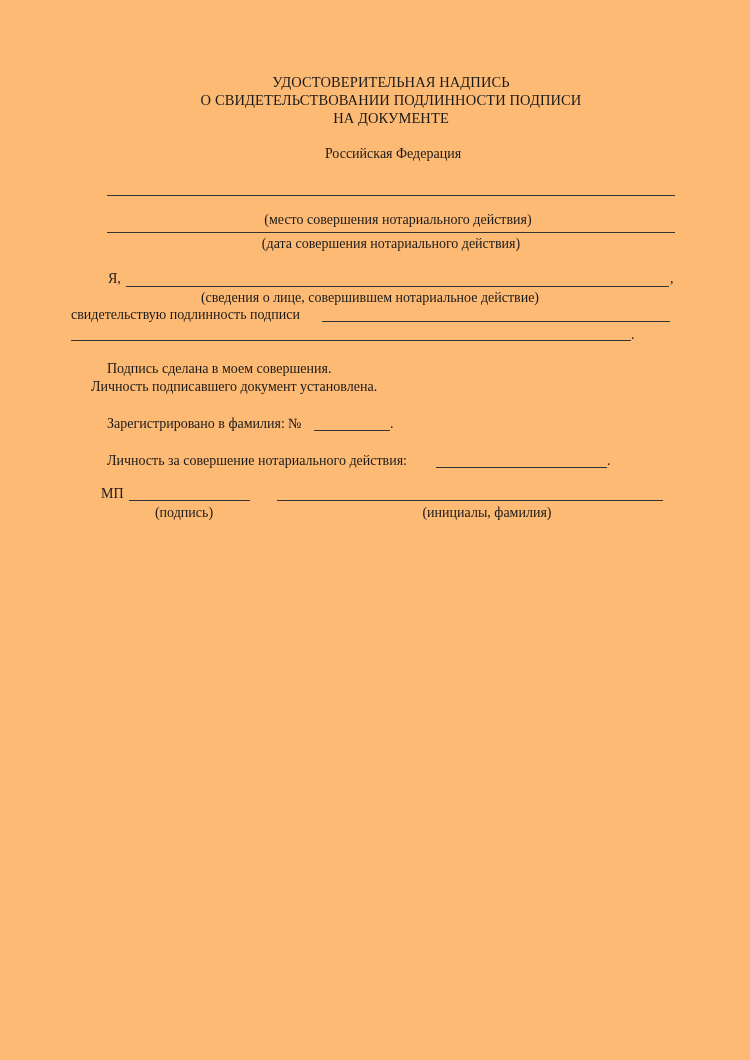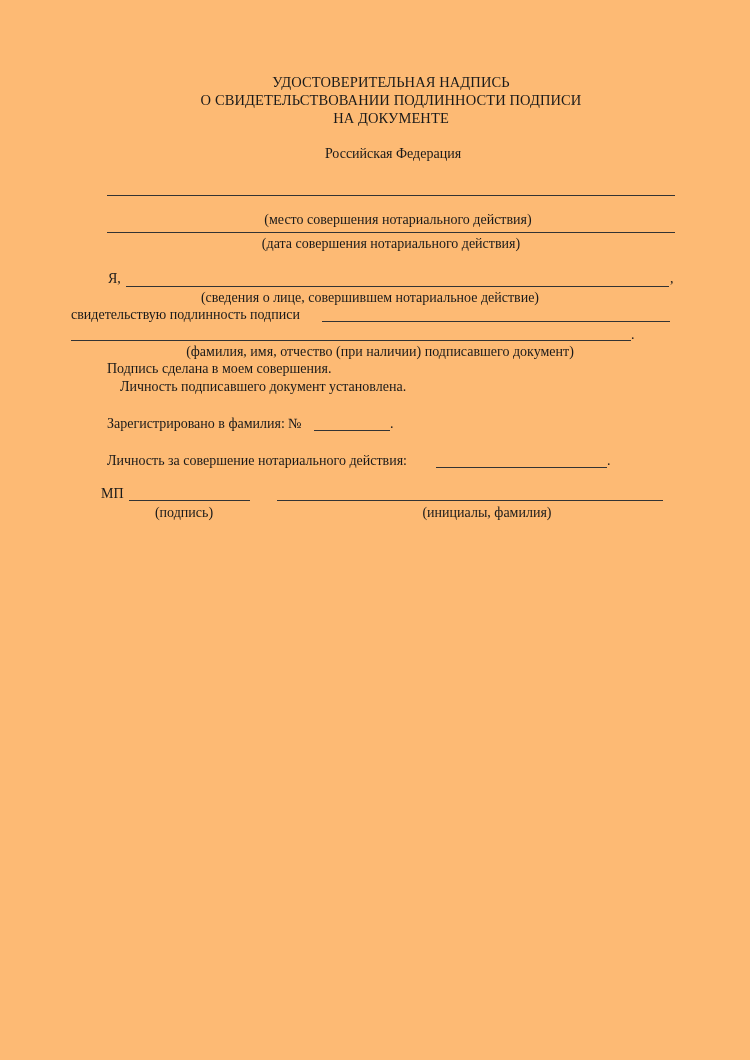--- a/index.html
+++ b/index.html
@@ -33,24 +33,23 @@
 
   <div class="t" style="left:108px; top:271px;">Я,</div>
   <div class="fill" style="left:126px; width:543px; top:286px;"></div>
   <div class="t" style="left:670px; top:271px;">,</div>
   <div class="t" style="left:71px; top:307px;">свидетельствую подлинность подписи</div>
 
   <div class="t c" style="left:70px; width:600px; top:290px;">(сведения о лице, совершившем нотариальное действие)</div>
   <div class="fill" style="left:322px; width:348px; top:321px;"></div>
   <div class="fill" style="left:71px; width:560px; top:340px;"></div>
   <div class="t" style="left:631px; top:327px;">.</div>
-  <div class="t c" style="left:80px; width:600px; top:344px;">(фамилия, имя, отчество (при наличии) подписавшего документ)</div>
 
   <div class="t" style="left:107px; top:361px;">Подпись сделана в моем совершения.</div>
-  <div class="t" style="left:120px; top:379px;">Личность подписавшего документ установлена.</div>
+  <div class="t" style="left:91px; top:379px;">Личность подписавшего документ установлена.</div>
 
   <div class="t" style="left:107px; top:416px;">Зарегистрировано в фамилия: №</div>
   <div class="fill" style="left:314px; width:76px; top:430px;"></div>
   <div class="t" style="left:390px; top:416px;">.</div>
 
   <div class="t" style="left:107px; top:453px;">Личность за совершение нотариального действия:</div>
   <div class="fill" style="left:436px; width:171px; top:467px;"></div>
   <div class="t" style="left:607px; top:453px;">.</div>
 
   <div class="t" style="left:101px; top:486px;text-align:right;">МП</div>

